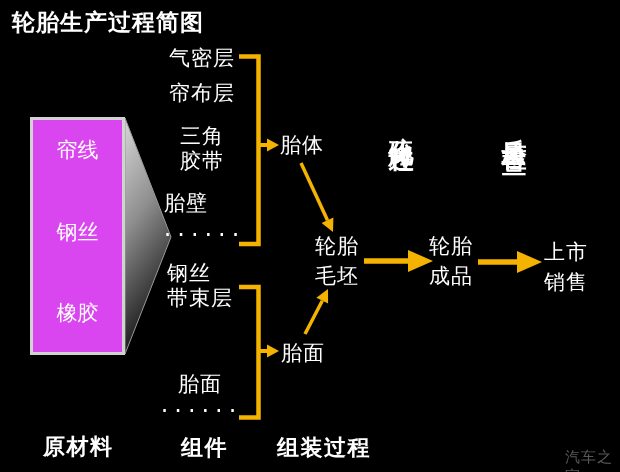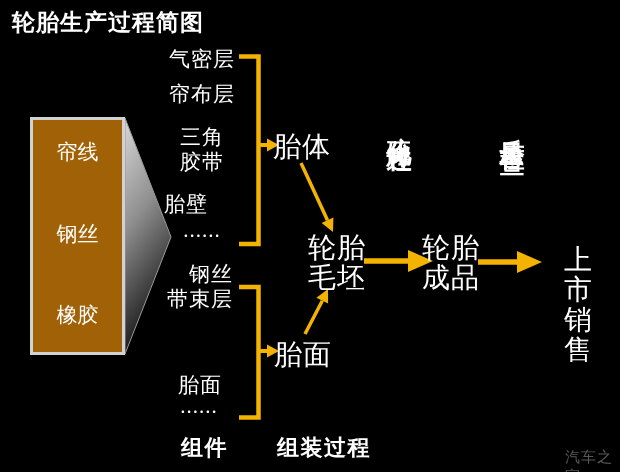--- a/index.html
+++ b/index.html
@@ -1,31 +1,31 @@
 <!DOCTYPE html>
 <html><head>
 <meta charset="utf-8">
 <style>
   html,body{margin:0;padding:0;background:#000;}
   .canvas{
     position:relative;width:620px;height:472px;background:#000;overflow:hidden;
-    font-family:Liberation Serif, serif;color:#fff;
+    font-family:Liberation Mono, monospace;color:#fff;
   }
   .abs{position:absolute;}
-  .ctr{transform:translateX(-50%);text-align:right;}
+  .ctr{transform:translateX(-50%);text-align:left;}
   .ml{white-space:pre-line;}
   .title{left:12px;top:7px;font-size:23px;font-weight:700;letter-spacing:1px;}
   .raw-box{
     left:30px;top:117px;width:95px;height:238px;border:3px solid #d2d2d2;
     box-sizing:border-box;display:flex;flex-direction:column;justify-content:space-between;
-    align-items:center;padding:21px 0 26px 0;background:#a16207;
+    align-items:center;padding:21px 0 26px 0;background:#d946ef;
   }
   .raw-item{font-size:21px;line-height:22px;}
   .comp{font-size:21px;line-height:25px;letter-spacing:1px;}
-  .flow{font-size:28px;line-height:30px;letter-spacing:1px;}
+  .flow{font-size:21px;line-height:30px;letter-spacing:1px;}
   .vlabel{
     writing-mode:vertical-rl;text-orientation:upright;
     font-size:25px;font-weight:700;letter-spacing:4px;line-height:27px;
   }
   .blabel{font-size:22px;font-weight:700;letter-spacing:1.5px;}
   .wm{font-size:15px;color:#585858;letter-spacing:1px;}
   svg.overlay{position:absolute;left:0;top:0;}
 </style>
 </head>
 <body>
@@ -99,21 +99,22 @@
 
   <div class="abs ctr flow" style="left:302px;top:132px">胎体</div>
   <div class="abs ctr flow" style="left:303px;top:340px">胎面</div>
   <div class="abs ctr flow ml" style="left:337px;top:233px">轮胎
 毛坯</div>
 
   <div class="abs ctr vlabel" style="left:399px;top:117px">硫化过程</div>
   <div class="abs ctr flow ml" style="left:451px;top:233px">轮胎
 成品</div>
   <div class="abs ctr vlabel" style="left:512px;top:118px">质量检查</div>
-  <div class="abs ctr flow ml" style="left:566px;top:245px">上市
+  <div class="abs ctr flow ml" style="left:566px;top:239px">上市
 销售</div>
 
+  <div class="abs blabel" style="left:43px;top:432px">原材料</div>
   <div class="abs blabel" style="left:277px;top:433px">组装过程</div>
   <div class="abs blabel" style="left:181px;top:433px">组件</div>
 
   <div class="abs wm" style="left:565px;top:448px">汽车之家</div>
 
 </div>
 
 </body></html>

